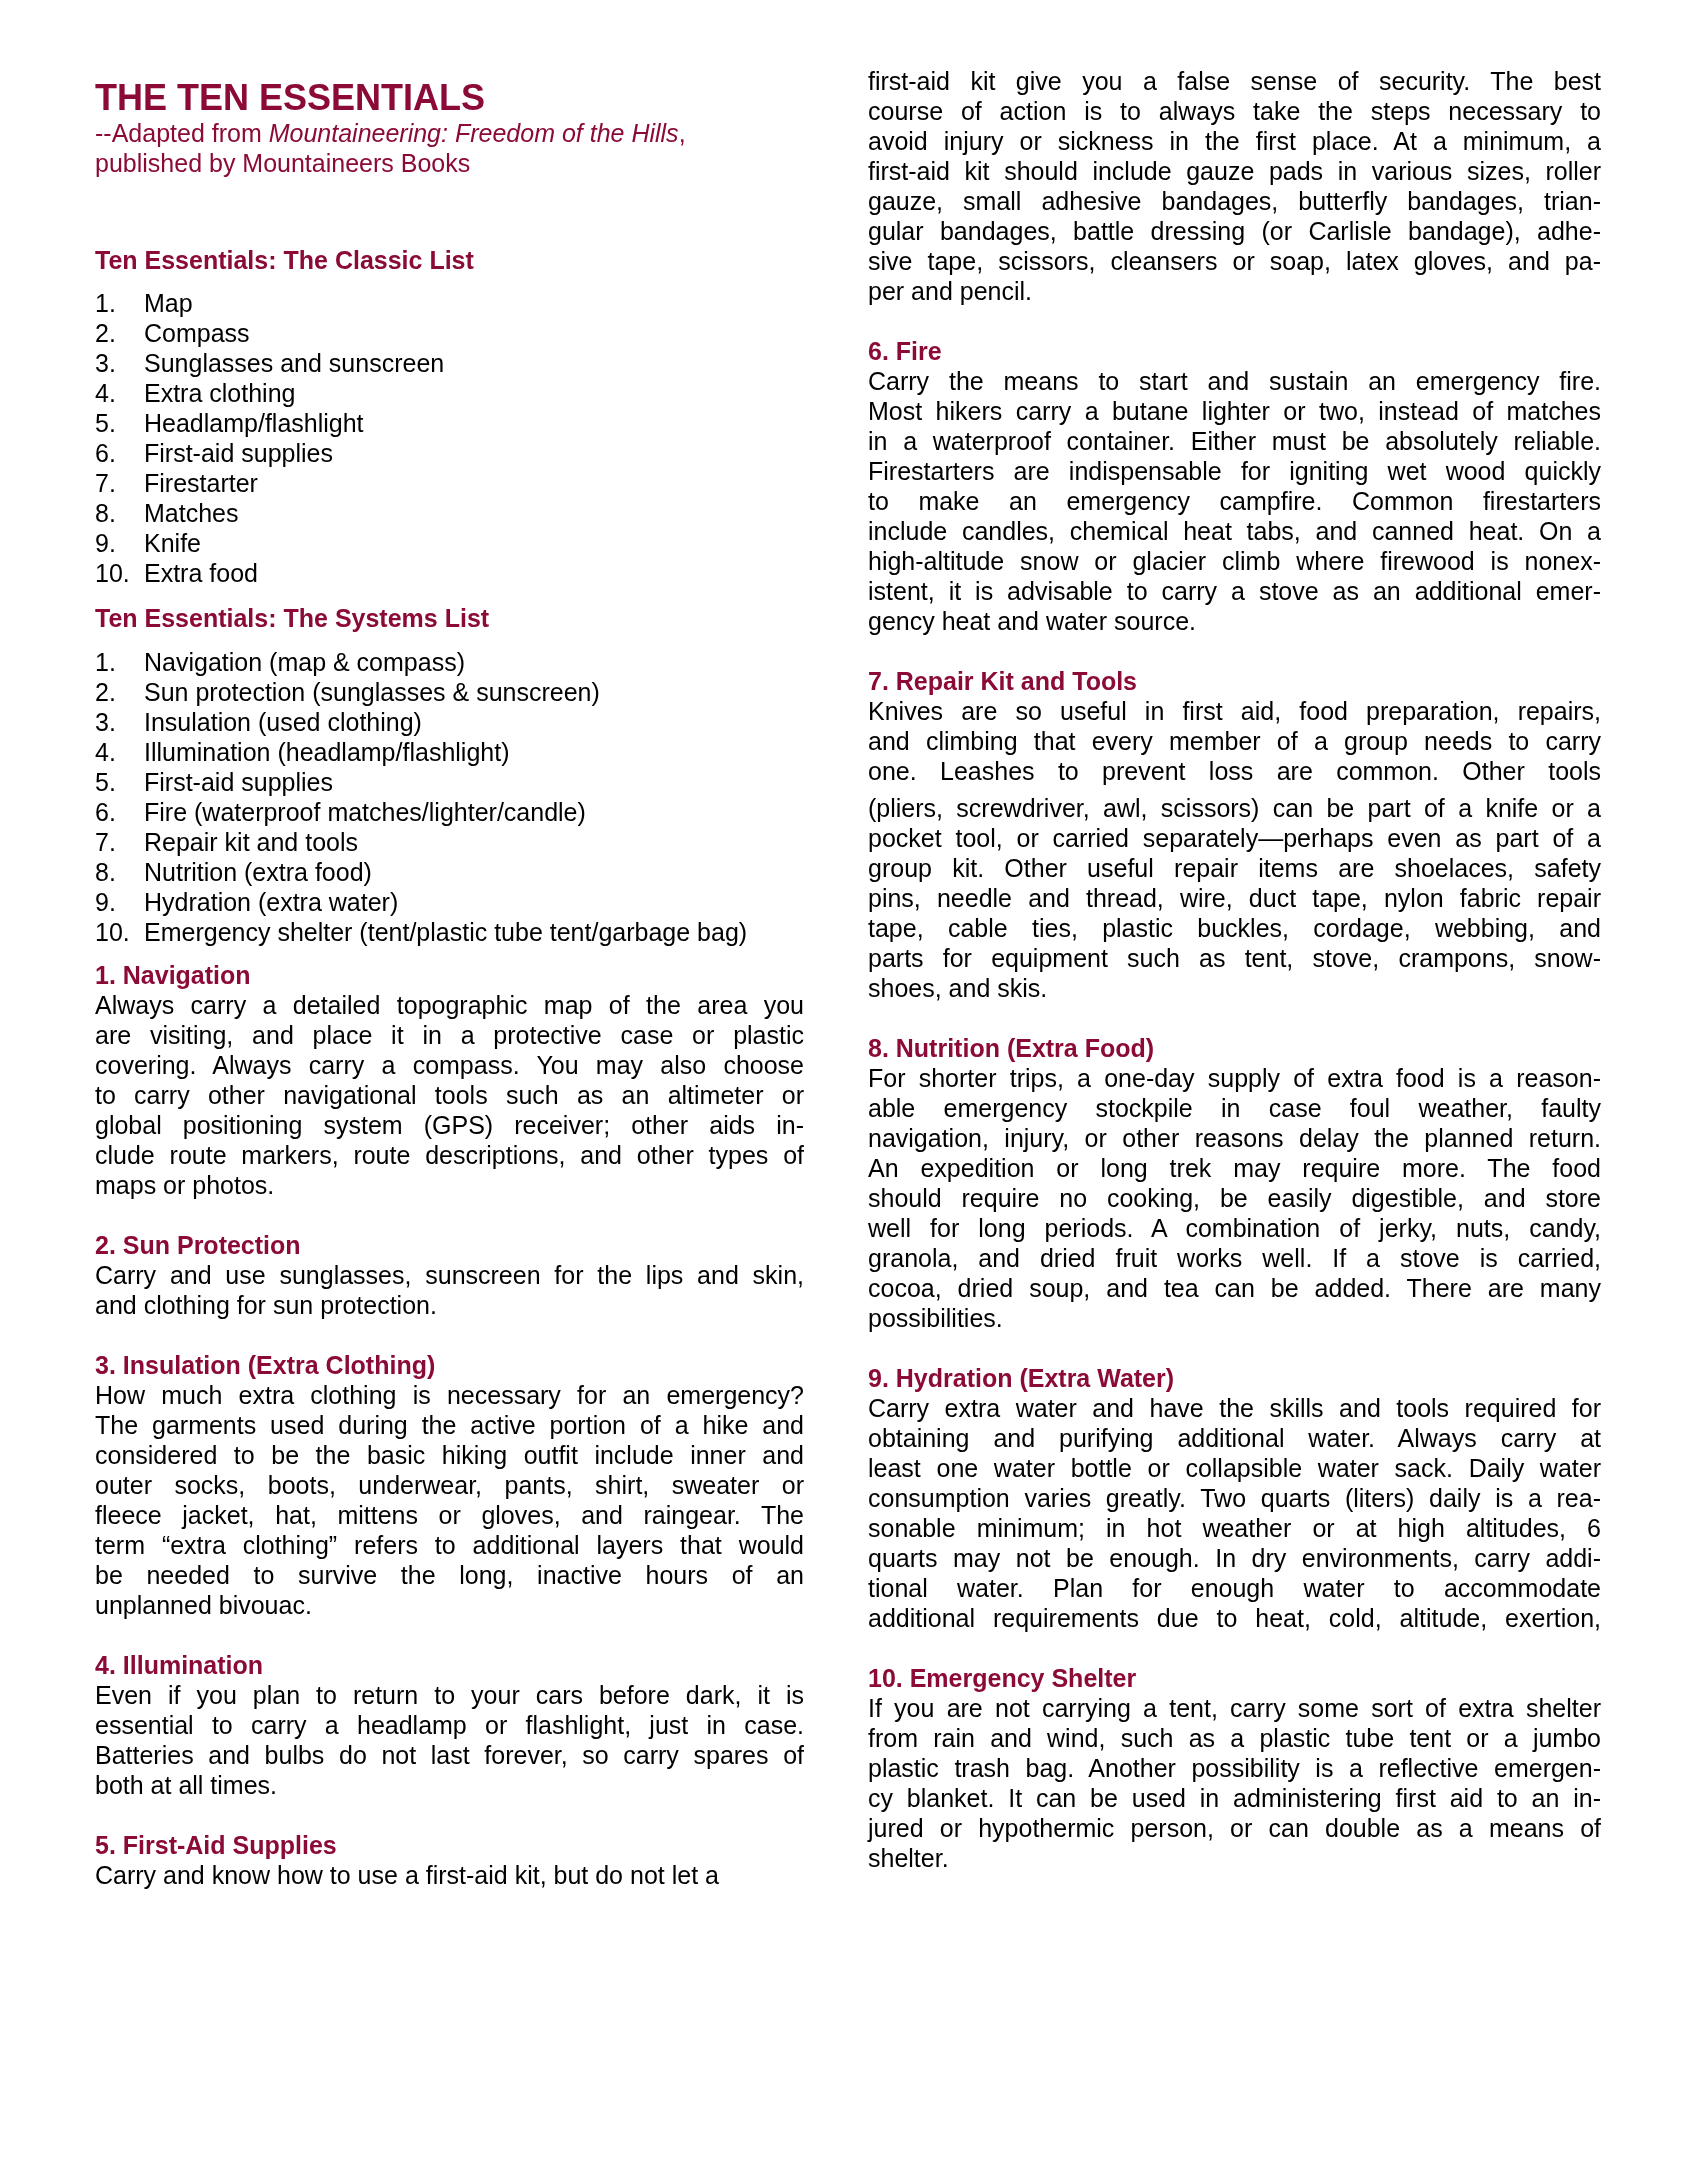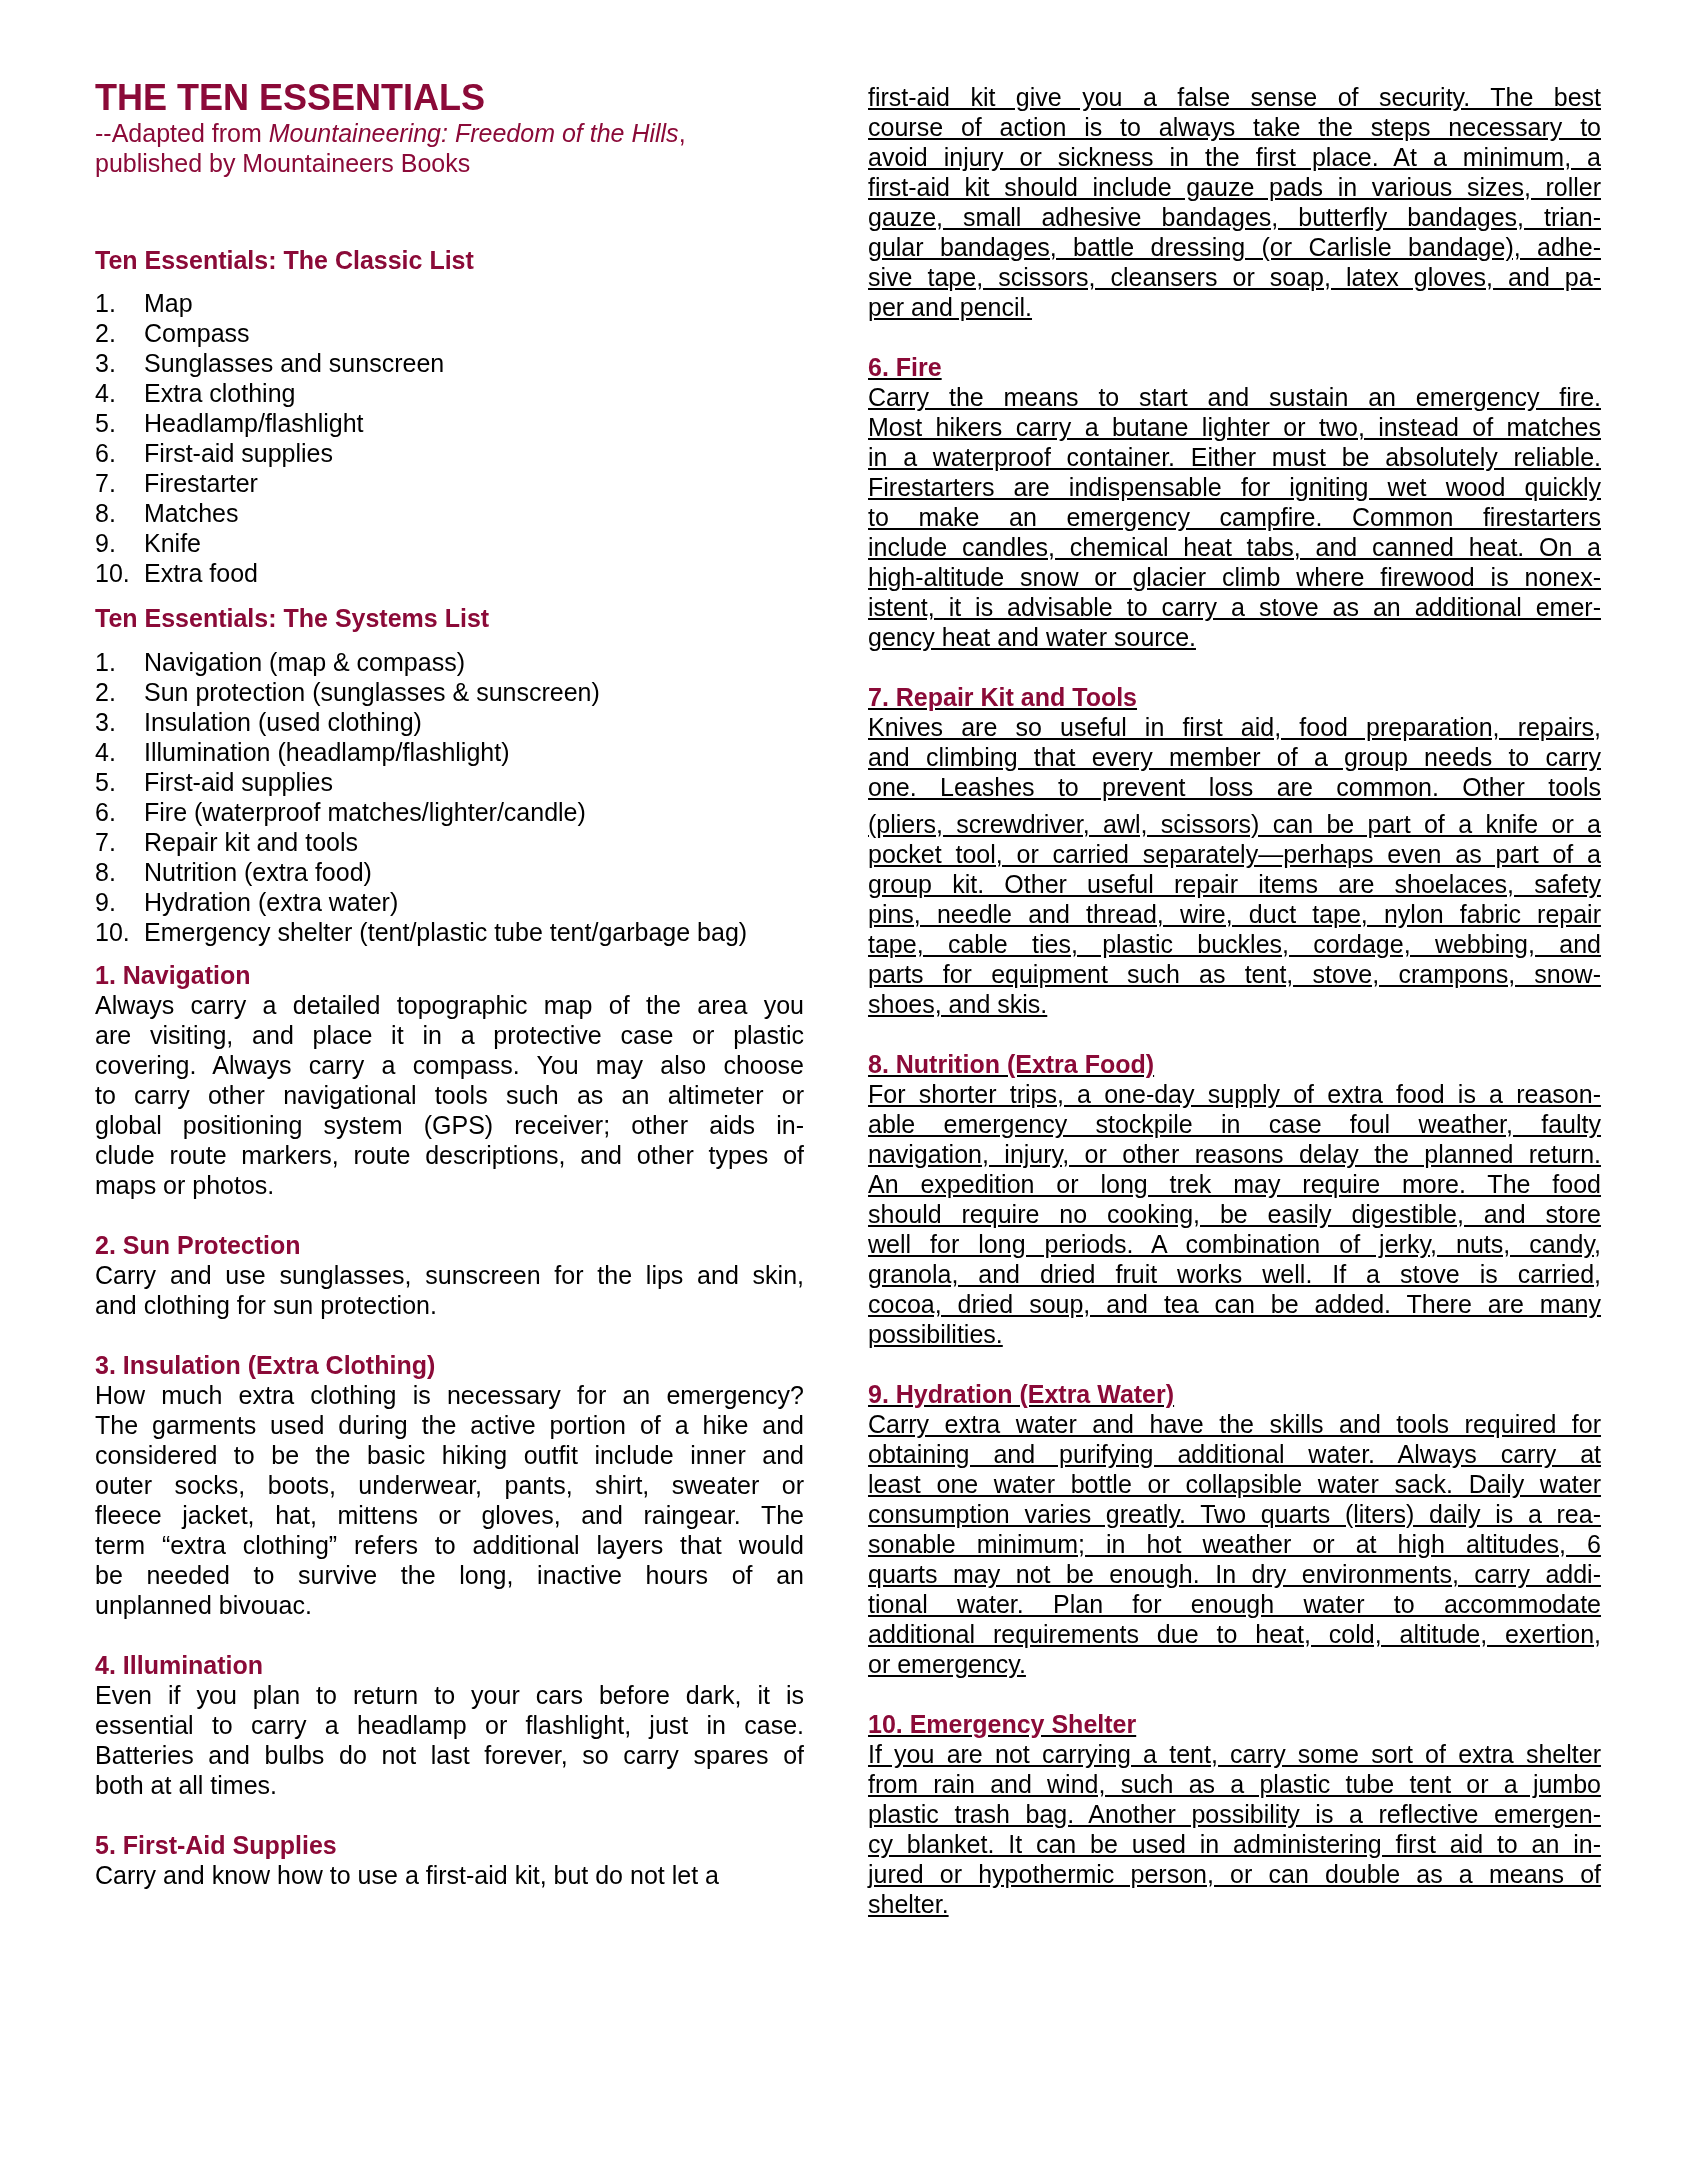--- a/index.html
+++ b/index.html
@@ -1,20 +1,20 @@
 <!DOCTYPE html>
 <html style="font-size:10.6px"><head>
 <meta charset="utf-8">
 <style>
   html, body { margin: 0; padding: 0; background: #ffffff; }
   body { width: 1687px; height: 2183px; position: relative; overflow: hidden;
          font-family: "Liberation Sans", sans-serif; color: #000; }
   .col { position: absolute; top: 0; }
   #left { left: 95px; width: 709px; top: 78px; }
-  #right { left: 868px; width: 733px; top: 82px; text-decoration: underline; }
+  #right { left: 868px; width: 733px; top: 66px; }
   .title { font-size: 36px; font-weight: bold; color: #8b0a38; line-height: 40px; letter-spacing: 0px; }
   .subtitle { font-size: 25px; color: #8b0a38; line-height: 30px; }
   .subtitle i { font-style: italic; }
   .h { font-size: 25px; font-weight: bold; color: #8b0a38; line-height: 30px; }
   .line { font-size: 25px; line-height: 30px; text-align: justify; text-align-last: justify; white-space: nowrap; height: 30px; overflow: visible; }
   .line.last { text-align-last: left; }
   .para .line { display: block; }
   .gap { height: 30px; }
   .gap-sm { height: 13.2px; }
   ol.list { list-style: none; margin: 0; padding: 0; }
@@ -245,21 +245,20 @@
         <div class="h">9. Hydration (Extra Water)</div>
         <div class="para">
           <div class="line" style="white-space: nowrap; text-align: left;">Carry extra water and have the skills and tools required for</div>
           <div class="line" style="white-space: nowrap; text-align: left;">obtaining and purifying additional water. Always carry at</div>
           <div class="line" style="white-space: nowrap; text-align: left;">least one water bottle or collapsible water sack. Daily water</div>
           <div class="line" style="white-space: nowrap; text-align: left;">consumption varies greatly. Two quarts (liters) daily is a rea-</div>
           <div class="line" style="white-space: nowrap; text-align: left;">sonable minimum; in hot weather or at high altitudes, 6</div>
           <div class="line" style="white-space: nowrap; text-align: left;">quarts may not be enough. In dry environments, carry addi-</div>
           <div class="line" style="white-space: nowrap; text-align: left;">tional water. Plan for enough water to accommodate</div>
           <div class="line" style="white-space: nowrap; text-align: left;">additional requirements due to heat, cold, altitude, exertion,</div>
-          <div class="line last" style="white-space: nowrap;">or emergency.</div>
         </div>
       </div>
       <div>
         <div class="gap"></div>
         <div class="h">10. Emergency Shelter</div>
         <div class="para">
           <div class="line" style="white-space: nowrap; text-align: left;">If you are not carrying a tent, carry some sort of extra shelter</div>
           <div class="line" style="white-space: nowrap; text-align: left;">from rain and wind, such as a plastic tube tent or a jumbo</div>
           <div class="line" style="white-space: nowrap; text-align: left;">plastic trash bag. Another possibility is a reflective emergen-</div>
           <div class="line" style="white-space: nowrap; text-align: left;">cy blanket. It can be used in administering first aid to an in-</div>

